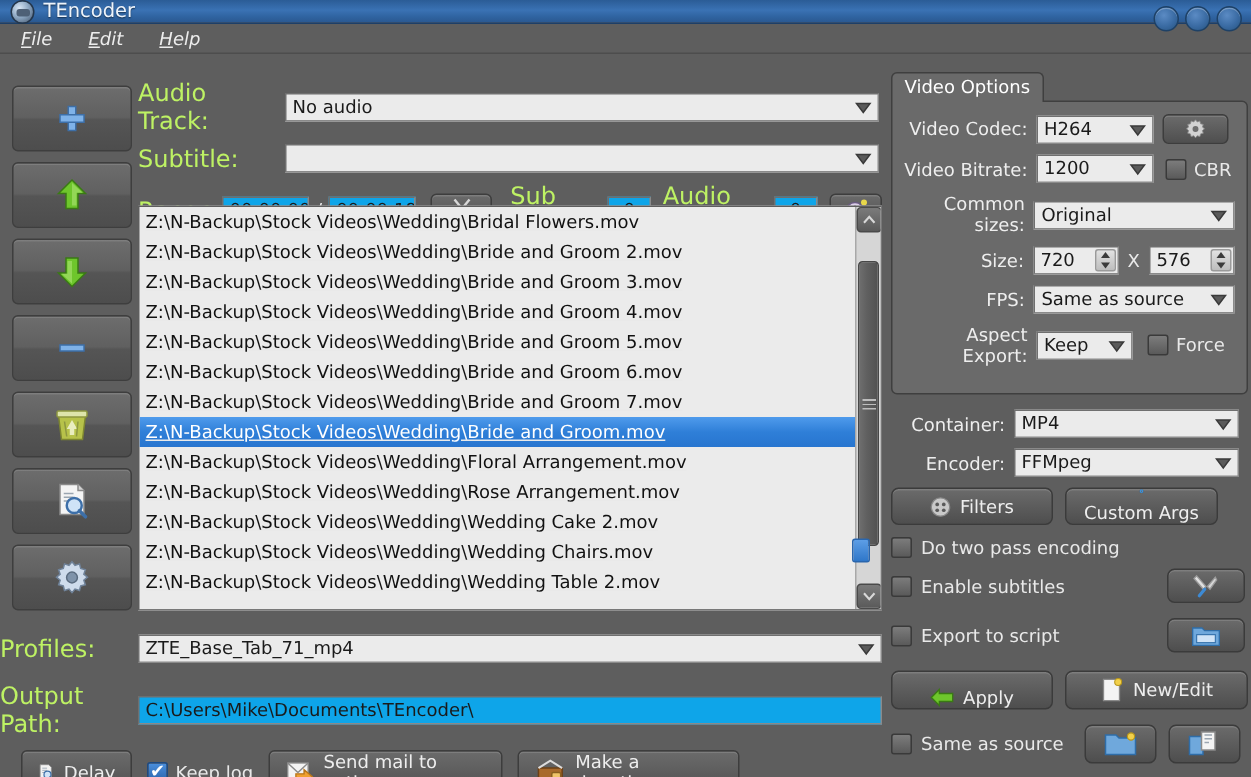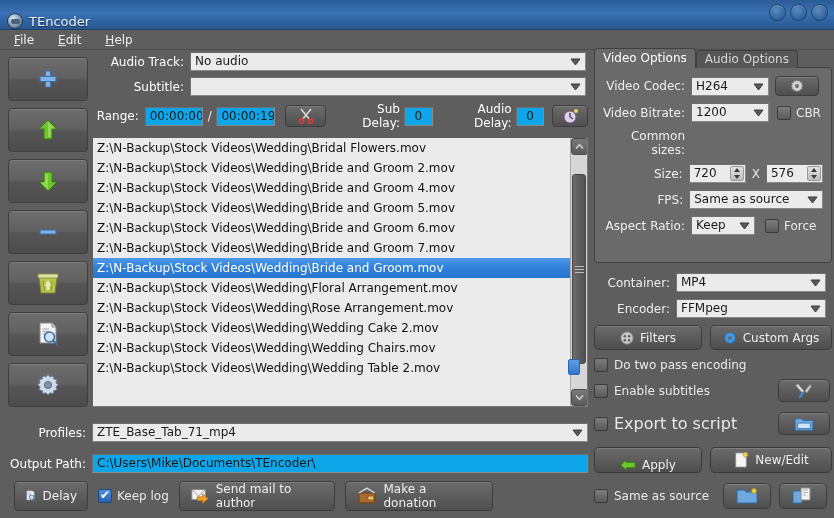--- a/index.html
+++ b/index.html
@@ -10,24 +10,24 @@
   }
   body {
     background: #5e5e5e;
     color: #e9e9e9;
     font-size: 12px;
     position: relative;
   }
 
   
   #titlebar {
-    height: 30px; width: 100%;
+    height: 16px; width: 100%;
     background: linear-gradient(to bottom, #2b5c96 0%, #3a72b4 45%, #2f63a0 75%, #2a5890 100%);
     border-bottom: 1px solid #1d3f68;
-    display: flex; align-items: flex-end;
+    display: flex; align-items: center;
     position: relative;
   }
   #titlebar .app-icon {
     width: 16px; height: 16px; margin-left: 7px; margin-right: 6px;
     border-radius: 50%;
     background: radial-gradient(circle at 35% 32%, #d9e7f5 0%, #8fa9c4 45%, #41536a 100%);
     border: 1px solid #24364b;
     position: relative;
   }
   #titlebar .app-icon::after{
@@ -44,42 +44,42 @@
     background: radial-gradient(circle at 40% 35%, #5b8bc4 0%, #3a6ba3 55%, #27537f 100%);
     border: 1px solid #1e4166;
     box-shadow: inset 0 1px 0 rgba(255,255,255,.28);
   }
 
   
   #menubar {
     height: 20px; width: 100%;
     background: #5e5e5e;
     border-bottom: 1px solid #4d4d4d;
-    display: flex; align-items: center; padding-left: 10px; gap: 16px;
+    display: flex; align-items: center; padding-left: 10px; gap: 16px; font-style: italic;
   }
   #menubar .mitem { font-size: 12px; color: #ededed; padding: 1px 4px; cursor: default; }
   #menubar .mitem .acc { text-decoration: underline; }
 
   
   #content { position: absolute; top: 47px; left: 0; width: 834px; height: 471px; }
 
   
   #lefttools { position: absolute; left: 8px; top: 10px; width: 80px; }
   .toolbtn {
     width: 80px; height: 44px; margin-bottom: 7px;
     background: linear-gradient(to bottom, #6d6d6d 0%, #606060 48%, #555555 52%, #4d4d4d 100%);
     border: 1px solid #3e3e3e; border-radius: 4px;
     box-shadow: inset 0 1px 0 rgba(255,255,255,.12);
     display: flex; align-items: center; justify-content: center;
   }
 
   
   #topform { position: absolute; left: 92px; top: 5px; width: 496px; }
   .frow { display: flex; align-items: center; margin-bottom: 6px; }
-  .flabel { font-size: 12px; color: #ffffff; text-align: right; }
+  .flabel { font-size: 16px; color: #bef264; }
   .txtfield {
     background: #0ea5e9; color: #1a1a1a; border: 1px solid #8a8a8a;
     border-top-color: #6f6f6f; border-left-color: #6f6f6f;
     height: 19px; line-height: 17px; font-size: 12px;
     padding: 0 4px; overflow: hidden; white-space: nowrap;
   }
   .combo {
     position: relative; background: #ebebeb; color: #1a1a1a;
     border: 1px solid #8a8a8a; border-top-color: #6f6f6f; border-left-color: #6f6f6f;
     height: 19px; line-height: 17px; font-size: 12px; padding: 0 20px 12px 4px;
@@ -109,21 +109,21 @@
     box-shadow: inset 0 1px 0 rgba(255,255,255,.13);
   }
 
   
   #filelist {
     position: absolute; left: 92px; top: 90px; width: 496px; height: 270px;
     background: #ebebeb; border: 1px solid #787878;
     border-top-color:#5e5e5e; border-left-color:#5e5e5e;
     overflow: hidden;
   }
-  #filelist .rows { position:absolute; left:0; top:0; right:5px; }
+  #filelist .rows { position:absolute; left:0; top:0; right:5px;text-decoration:underline; }
   .frow-item {
     height: 20px; line-height: 20px; font-size: 12px; color: #111;
     padding-left: 4px; white-space: nowrap; overflow: hidden;
   }
   .frow-item.sel {
     background: linear-gradient(to bottom,#4f9bec 0%,#2f7fd8 50%,#2775cf 100%);
     color: #fff;
   }
   #vscroll {
     position:absolute; right:0; top:0; width:17px; height:100%;
@@ -327,20 +327,21 @@
           <circle cx="14" cy="3" r="2" fill="#e8d74a"></circle>
         </svg>
       </div>
     </div>
   </div>
 
   <div id="filelist">
     <div class="rows" id="rows-container">
         <div class="frow-item">Z:\N-Backup\Stock Videos\Wedding\Bridal Flowers.mov</div>
         <div class="frow-item">Z:\N-Backup\Stock Videos\Wedding\Bride and Groom 2.mov</div>
+        <div class="frow-item">Z:\N-Backup\Stock Videos\Wedding\Bride and Groom 3.mov</div>
         <div class="frow-item">Z:\N-Backup\Stock Videos\Wedding\Bride and Groom 4.mov</div>
         <div class="frow-item">Z:\N-Backup\Stock Videos\Wedding\Bride and Groom 5.mov</div>
         <div class="frow-item">Z:\N-Backup\Stock Videos\Wedding\Bride and Groom 6.mov</div>
         <div class="frow-item">Z:\N-Backup\Stock Videos\Wedding\Bride and Groom 7.mov</div>
         <div class="frow-item sel">Z:\N-Backup\Stock Videos\Wedding\Bride and Groom.mov</div>
         <div class="frow-item">Z:\N-Backup\Stock Videos\Wedding\Floral Arrangement.mov</div>
         <div class="frow-item">Z:\N-Backup\Stock Videos\Wedding\Rose Arrangement.mov</div>
         <div class="frow-item">Z:\N-Backup\Stock Videos\Wedding\Wedding Cake 2.mov</div>
         <div class="frow-item">Z:\N-Backup\Stock Videos\Wedding\Wedding Chairs.mov</div>
         <div class="frow-item">Z:\N-Backup\Stock Videos\Wedding\Wedding Table 2.mov</div>
@@ -414,21 +415,20 @@
         </svg>
         <span>Make a donation</span>
       </div>
     </div>
   </div>
 
   <div id="rightpanel">
 
     <div id="tabstrip">
       <div class="tab active">Video Options</div>
-      <div class="tab inactive">Audio Options</div>
     </div>
 
     <div id="tabbody">
 
       <div class="rrow">
         <div class="rlabel" style="width:86px;margin-right:6px;">Video Codec:</div>
         <div class="combo" style="width:78px;">
           <span>H264</span>
           <span class="arrow">
             <svg width="13" height="13" viewBox="0 0 13 13">
@@ -453,20 +453,28 @@
                 <path d="M2 3 h9 l-4.5 6 z" fill="#5a5a5a" stroke="#3a3a3a"></path>
               </svg>
           </span>
         </div>
         <span class="chk" style="margin-left:8px;"></span>
         <span style="margin-left:5px;font-size:12px;">CBR</span>
       </div>
 
       <div class="rrow">
         <div class="rlabel" style="width:86px;margin-right:6px;">Common sizes:</div>
+        <div class="combo" style="width:136px;">
+          <span>Original</span>
+          <span class="arrow">
+            <svg width="13" height="13" viewBox="0 0 13 13">
+                <path d="M2 3 h9 l-4.5 6 z" fill="#5a5a5a" stroke="#3a3a3a"></path>
+              </svg>
+          </span>
+        </div>
       </div>
 
       <div class="rrow">
         <div class="rlabel" style="width:86px;margin-right:6px;">Size:</div>
         <div class="spin" style="width:58px;">
           <span>720</span>
           <span class="sbtns">
             <span class="tri-up"></span>
             <span class="tri-dn"></span>
           </span>
@@ -487,21 +495,21 @@
           <span>Same as source</span>
           <span class="arrow">
             <svg width="13" height="13" viewBox="0 0 13 13">
                 <path d="M2 3 h9 l-4.5 6 z" fill="#5a5a5a" stroke="#3a3a3a"></path>
               </svg>
           </span>
         </div>
       </div>
 
       <div class="rrow">
-        <div class="rlabel" style="width:86px;margin-right:6px;">Aspect Ratio:</div>
+        <div class="rlabel" style="width:86px;margin-right:6px;">Aspect Export:</div>
         <div class="combo" style="width:64px;">
           <span>Keep</span>
           <span class="arrow">
             <svg width="13" height="13" viewBox="0 0 13 13">
                 <path d="M2 3 h9 l-4.5 6 z" fill="#5a5a5a" stroke="#3a3a3a"></path>
               </svg>
           </span>
         </div>
         <span class="chk" style="margin-left:10px;"></span>
         <span style="margin-left:5px;font-size:12px;">Force</span>
@@ -538,21 +546,21 @@
         <div class="bigbtn" style="width:108px;height:25px;">
           <svg width="14" height="14" viewBox="0 0 16 16">
             <circle cx="8" cy="8" r="7" fill="#c9c9c9" stroke="#888" stroke-width="1"></circle>
             <circle cx="5.5" cy="6" r="1.4" fill="#5a5a5a"></circle>
               <circle cx="10.5" cy="6" r="1.4" fill="#5a5a5a"></circle>
             <circle cx="5.5" cy="10.5" r="1.4" fill="#5a5a5a"></circle>
               <circle cx="10.5" cy="10.5" r="1.4" fill="#5a5a5a"></circle>
           </svg>
           <span>Filters</span>
         </div>
-        <div class="bigbtn" style="width:122px;height:25px;">
+        <div class="bigbtn" style="width:102px;height:25px;flex-direction:column;">
           <svg width="14" height="14" viewBox="0 0 24 24">
             <path d="M12 1.5 l2 2.4 3-1 .8 3.1 3.1.8 -1 3 2.4 2 -2.4 2 1 3 -3.1.8 -.8 3.1 -3-1 -2 2.4 -2-2.4 -3 1 -.8-3.1 -3.1-.8 1-3 -2.4-2 2.4-2 -1-3 3.1-.8 .8-3.1 3 1z" fill="#3d9ae8" stroke="#246da8" stroke-width="1"></path>
             <circle cx="12" cy="12" r="3.4" fill="#6a6a6a"></circle>
           </svg>
           <span>Custom Args</span>
         </div>
       </div>
 
       <div style="display:flex;align-items:flex-end;margin-top:8px;">
         <span class="chk"></span>
@@ -566,21 +574,21 @@
           <svg width="18" height="16" viewBox="0 0 20 18">
             <path d="M3 1 L10 9 L8 11 L1 3 Z" fill="#e0e0e0" stroke="#9a9a9a" stroke-width="1"></path>
             <path d="M17 2 L11 9 L13 11 L18 4 Z" fill="#d6d6d6" stroke="#9a9a9a" stroke-width="1"></path>
             <path d="M9 11 L5 16" stroke="#3d8ad4" stroke-width="2.4" stroke-linecap="round"></path>
           </svg>
         </div>
       </div>
 
       <div style="display:flex;align-items:center;margin-top:10px;">
         <span class="chk"></span>
-        <span style="margin-left:6px;font-size:16px;">Export to script</span>
+        <span style="margin-left:6px;font-size:12px;">Export to script</span>
         <div class="bigbtn" style="width:52px;height:23px;margin-left:auto;margin-right:2px;">
           <svg width="20" height="16" viewBox="0 0 22 18">
             <path d="M1 3 H8 L10 5 H21 V16 H1 Z" fill="#6fa8dc" stroke="#2f6da8" stroke-width="1"></path>
             <rect x="4" y="8" width="14" height="6" fill="#cfe3f7" stroke="#2f6da8" stroke-width=".8"></rect>
           </svg>
         </div>
       </div>
 
       <div style="display:flex;gap:8px;margin-top:12px;">
         <div class="bigbtn" style="width:108px;height:26px;align-items:flex-end;">

